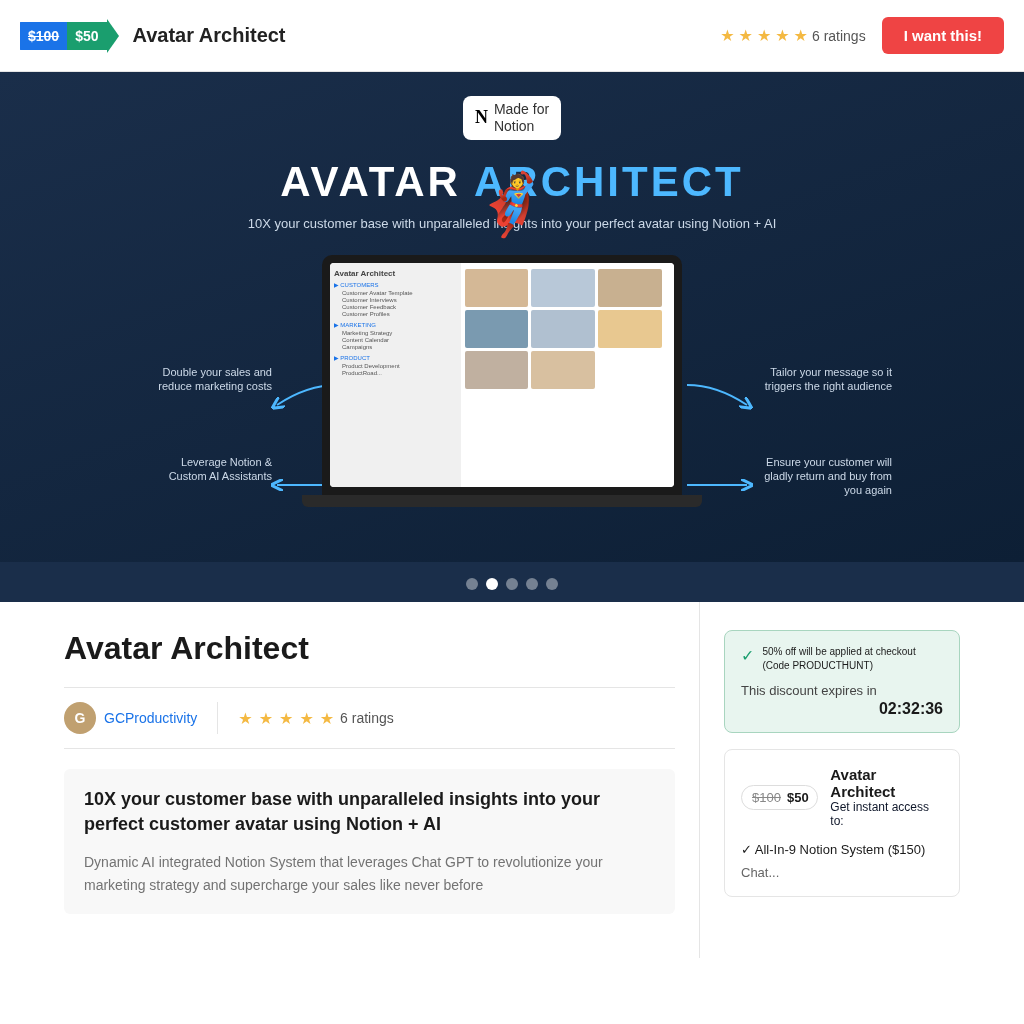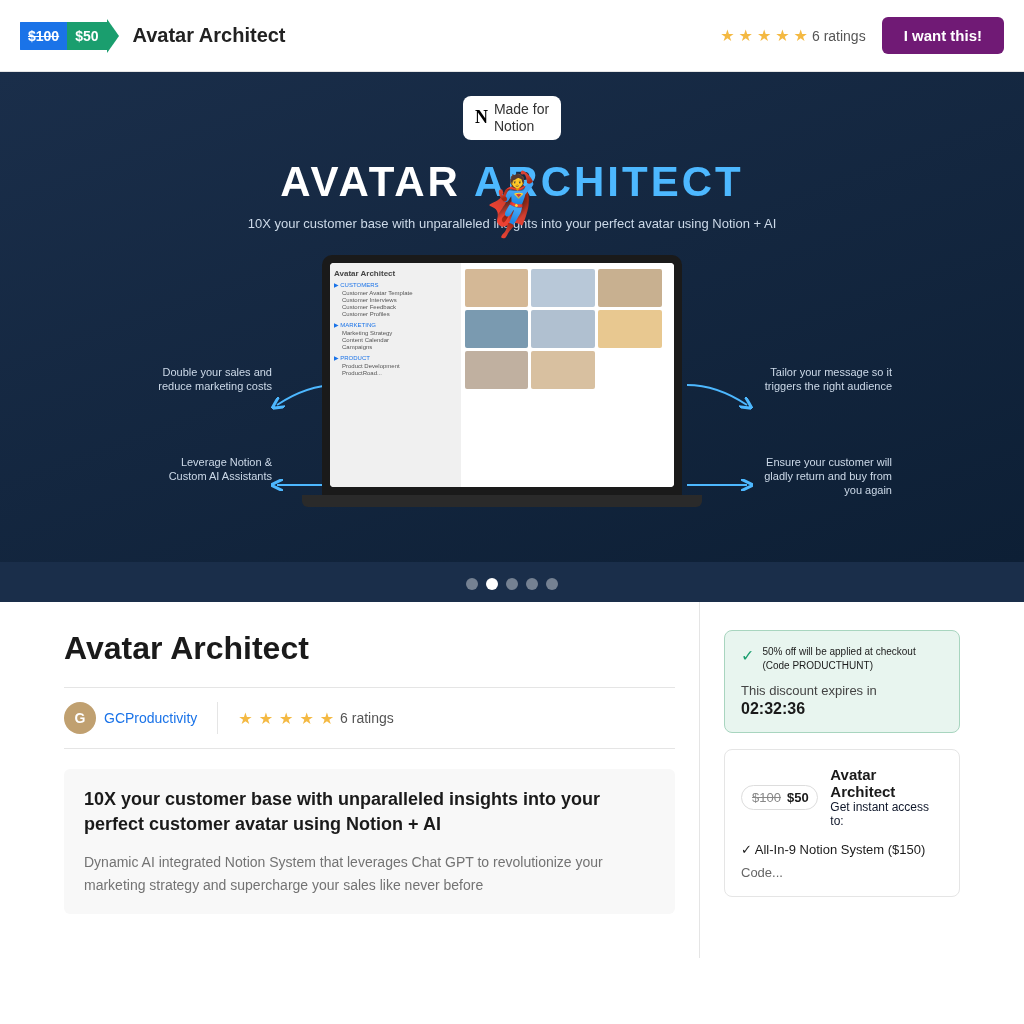--- a/index.html
+++ b/index.html
@@ -60,21 +60,21 @@
       gap: 16px;
     }
     .stars-header {
       display: flex;
       align-items: center;
       gap: 4px;
     }
     .star { color: #f4b942; font-size: 16px; }
     .ratings-text { color: #555; font-size: 14px; }
     .want-btn {
-      background: #701a75;
+      background: #ef4444;
       color: #fff;
       border: none;
       padding: 10px 22px;
       font-size: 15px;
       font-weight: 600;
       border-radius: 6px;
       cursor: pointer;
     }
 
     
@@ -249,20 +249,21 @@
     .discount-expires {
       font-size: 13px;
       color: #444;
       margin-top: 8px;
     }
     .timer {
       font-size: 16px;
       font-weight: 700;
       color: #1a1a1a;
       margin-top: 2px;
+      text-align: right;
     }
     .purchase-box {
       border: 1px solid #e5e5e5;
       border-radius: 8px;
       padding: 16px;
     }
     .purchase-header {
       display: flex;
       align-items: center;
       gap: 12px;
@@ -461,16 +462,16 @@
         <div class="purchase-price-badge">
           <span class="purchase-orig">$100</span>
           <span class="purchase-sale">$50</span>
         </div>
         <div>
           <div class="purchase-title">Avatar Architect</div>
           <div class="purchase-subtitle">Get instant access to:</div>
         </div>
       </div>
       <div class="purchase-feature">✓ All-In-9 Notion System ($150)</div>
-      <div class="plus-more">Code...</div>
+      <div class="plus-more">Chat...</div>
     </div>
   </div>
 </div>
 
 </body></html>

